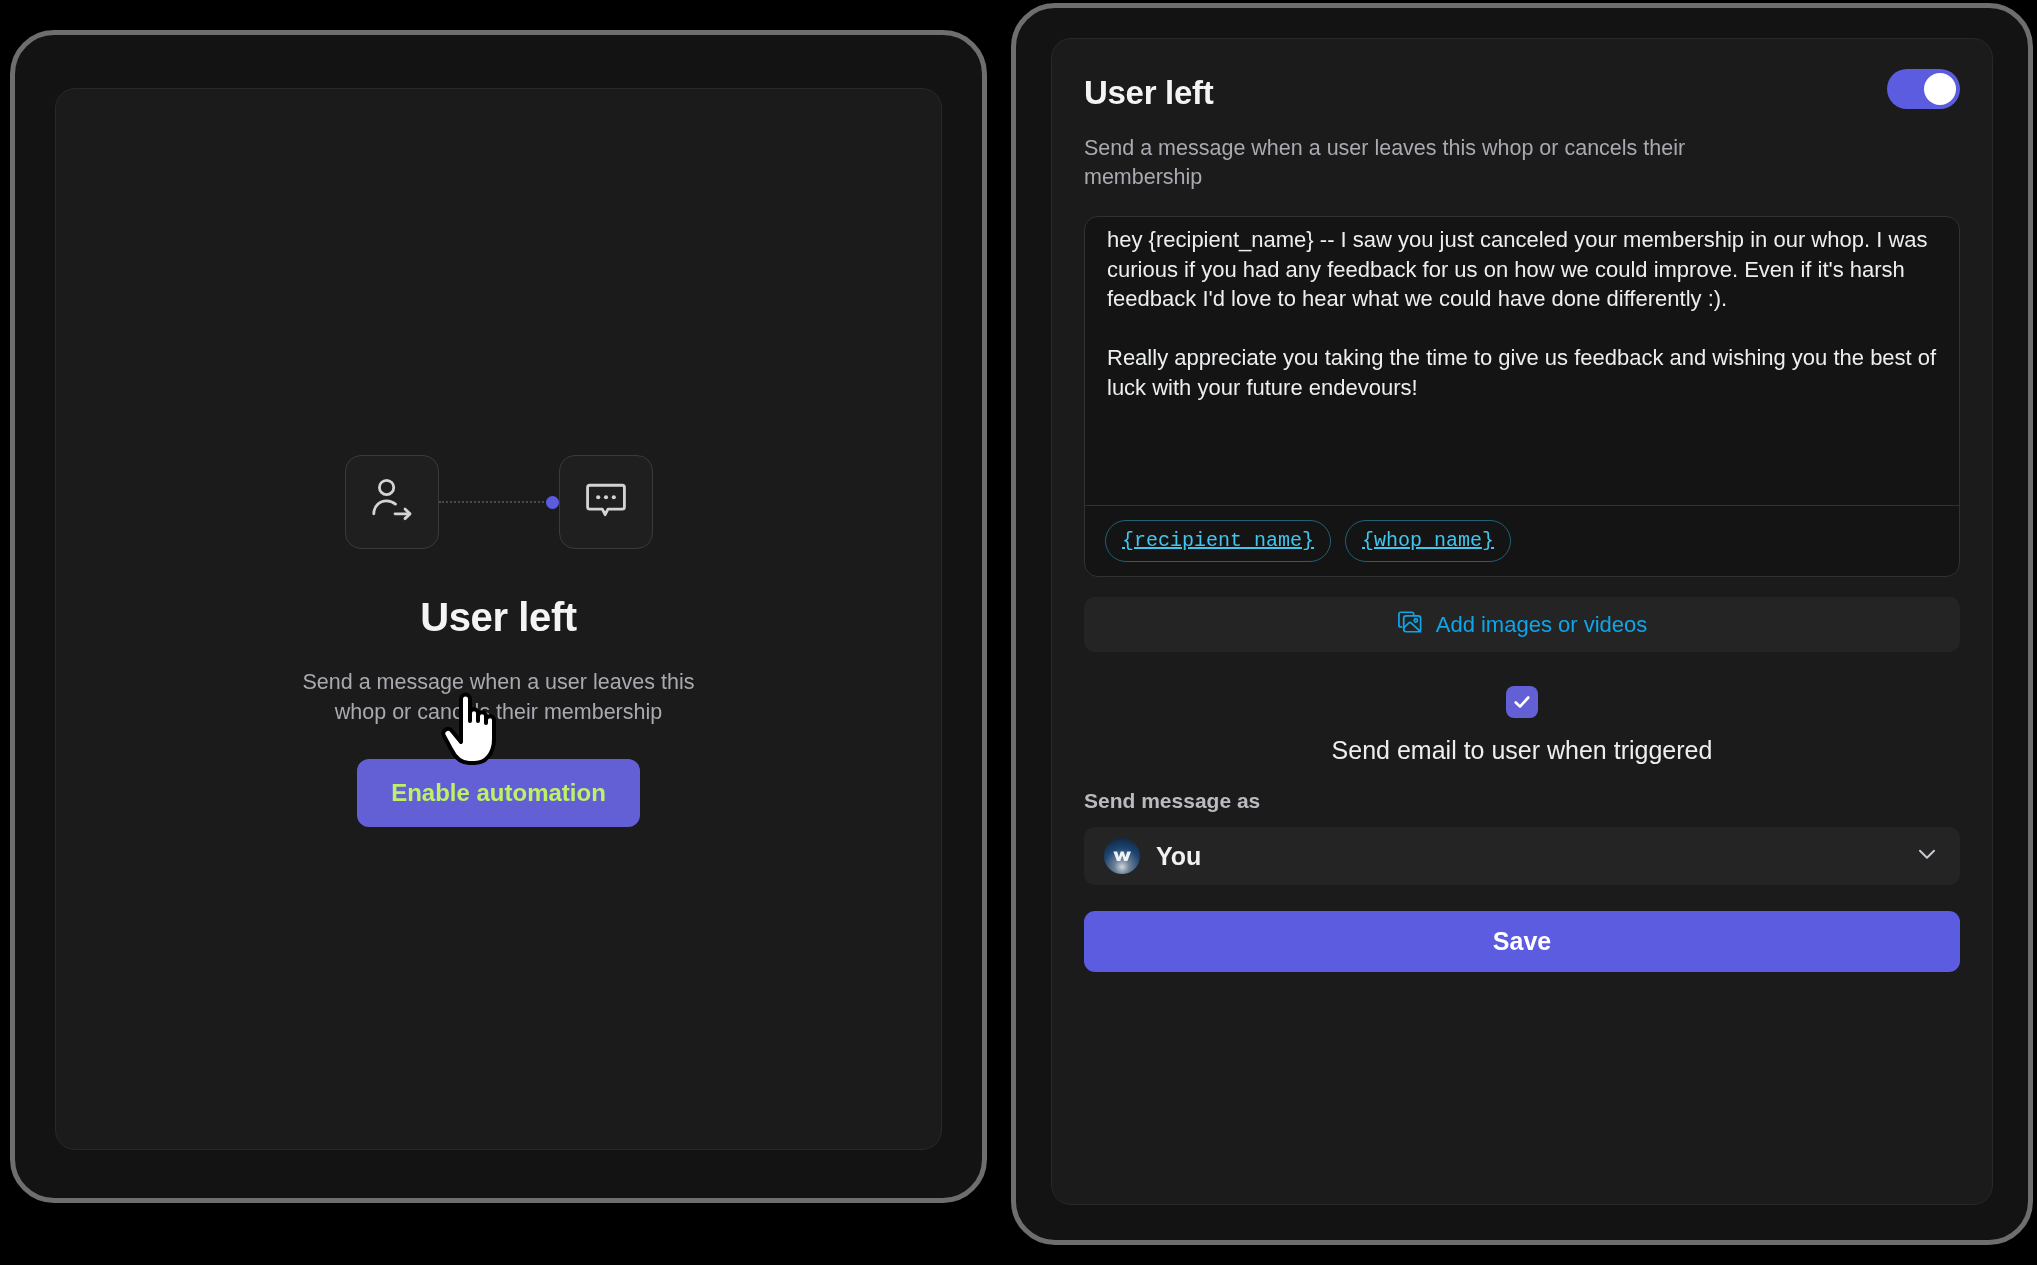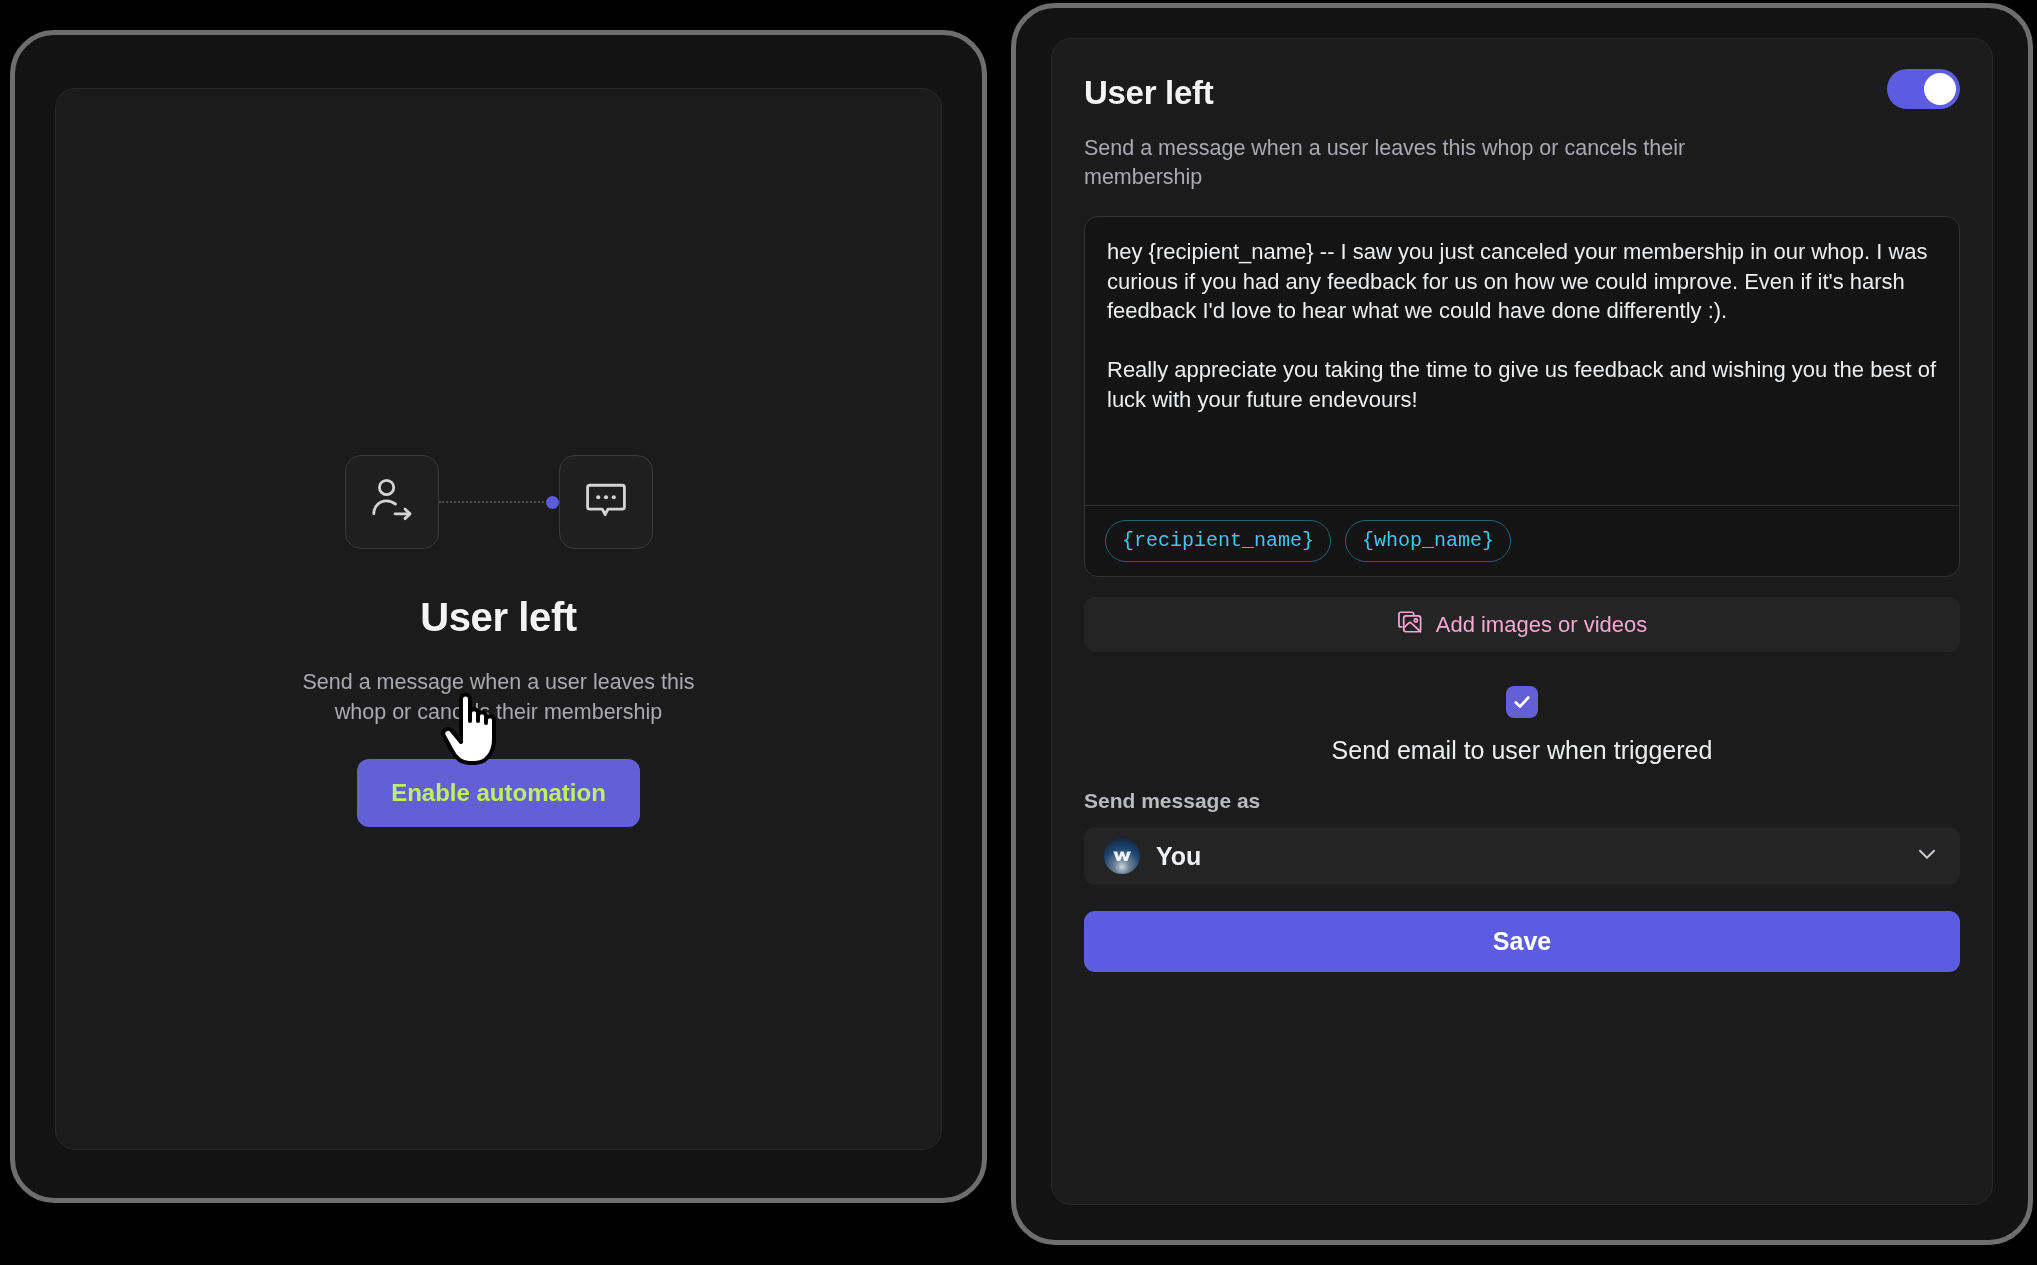--- a/index.html
+++ b/index.html
@@ -193,21 +193,21 @@
   }
 
   .composer {
     margin-top: 24px;
     border: 1px solid #313131;
     border-radius: 14px;
     background: #141414;
     overflow: hidden;
   }
   .composer-text {
-    padding: 20px 22px 24px 22px;
+    padding: 8px 22px 24px 22px;
     min-height: 288px;
     font-size: 22px;
     line-height: 1.34;
     color: #eceef0;
     white-space: pre-wrap;
     outline: none;
   }
   .composer-vars {
     border-top: 1px solid #313131;
     padding: 14px 20px;
@@ -218,29 +218,30 @@
   .var-chip {
     border: 1px solid #1f6274;
     border-radius: 999px;
     color: #3fc7f0;
     background: transparent;
     font-family: "Liberation Mono", monospace;
     font-size: 20px;
     padding: 8px 16px 9px 16px;
     cursor: pointer;
     white-space: nowrap;
+    text-decoration: underline;
   }
 
   .add-media {
     margin-top: 20px;
     height: 55px;
     border: none;
     border-radius: 11px;
     background: #242424;
-    color: #f9a8d4;
+    color: #0ea5e9;
     font-family: "Liberation Sans", sans-serif;
     font-size: 22px;
     display: flex;
     align-items: center;
     justify-content: center;
     gap: 13px;
     cursor: pointer;
     width: 100%;
   }
 

